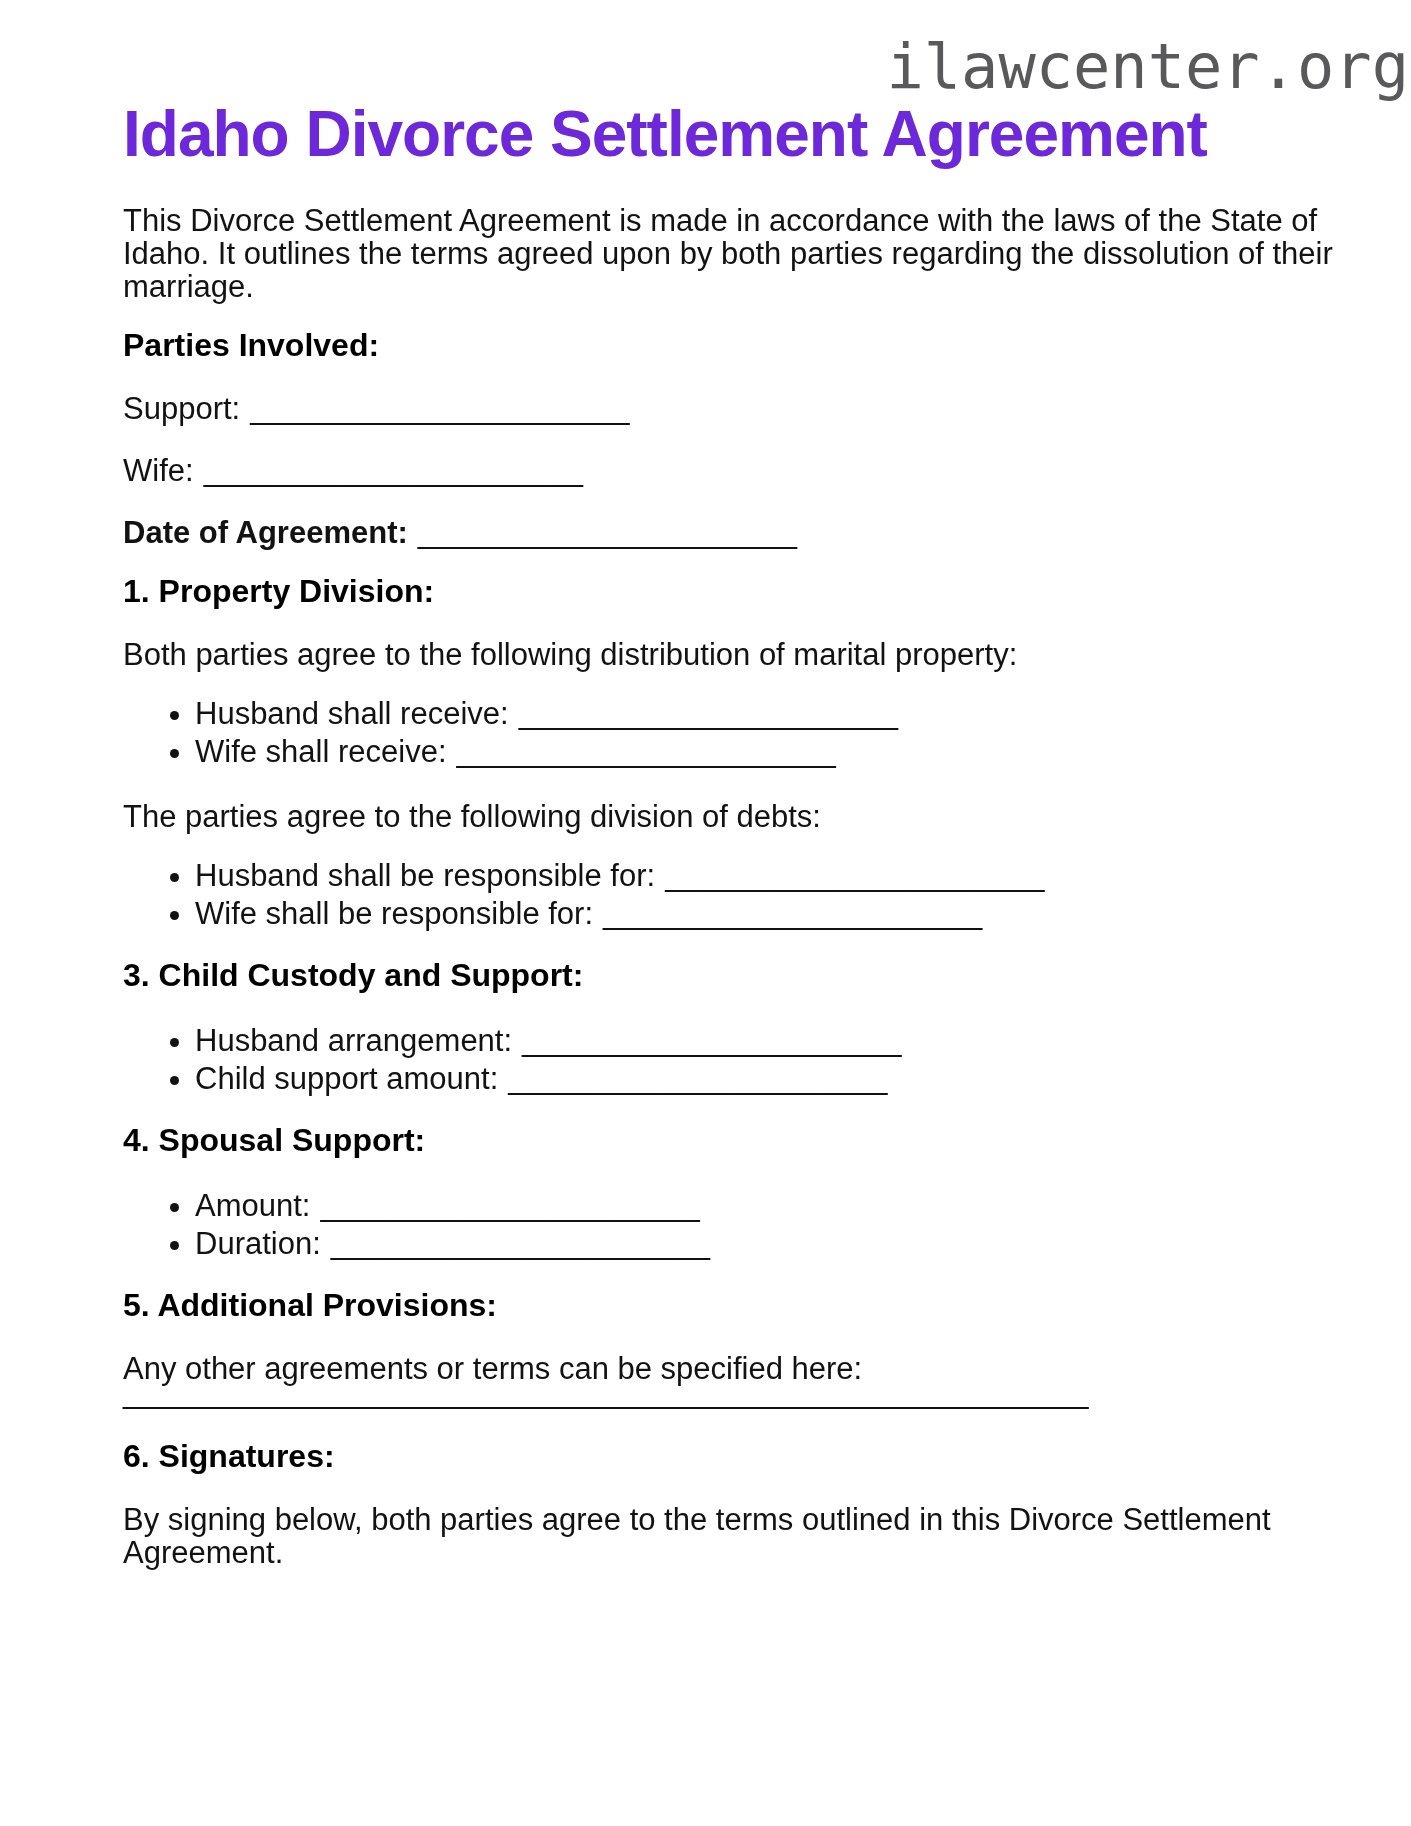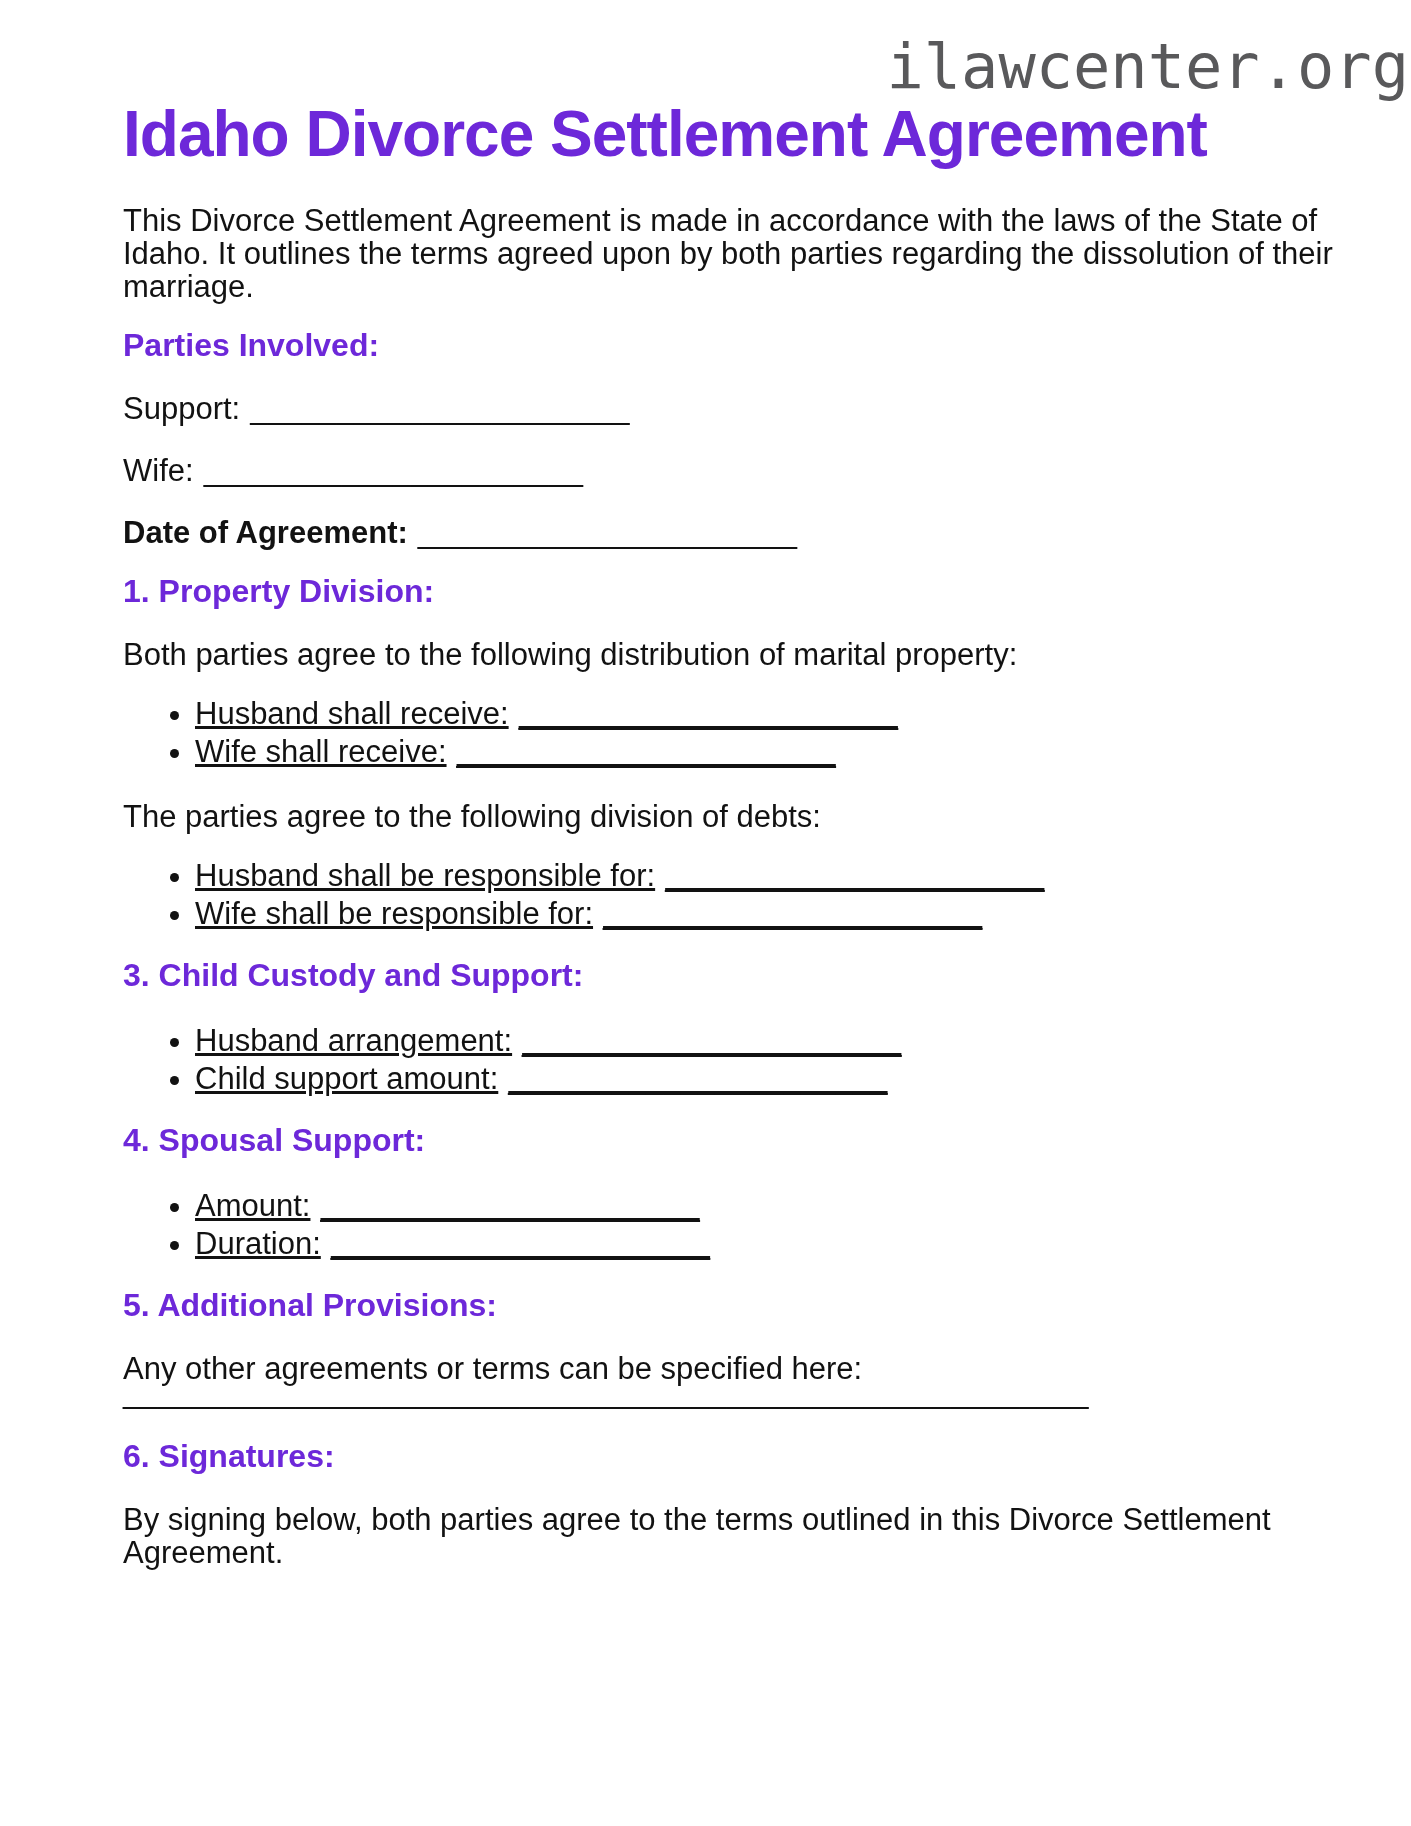--- a/index.html
+++ b/index.html
@@ -15,23 +15,23 @@
     color: #59595b; text-align: right; margin: 0;
     letter-spacing: 0;
   }
   h1 {
     font-size: 64px; line-height: 72px; font-weight: bold;
     margin: 0 0 34px 0; color: #6d28d9; letter-spacing: -1px;
   }
   p { margin: 29px 0 24px 0; }
   h3 {
     font-size: 32px; line-height: 36px; font-weight: bold;
-    margin: 24px 0 29px 0; color: #6d28d9;
+    margin: 24px 0 29px 0; color: #000000;
   }
-  ul { margin: 24px 0; padding-left: 72px; list-style: disc; text-decoration: underline; }
+  ul { margin: 24px 0; padding-left: 72px; list-style: disc; }
   li { line-height: 38px; }
   .b { font-weight: bold; }
   .blank { margin-left: 10px; white-space: nowrap; }
   .fill-line { margin-top: -33px; margin-bottom: 29px; white-space: nowrap; }
 </style>
 </head>
 <body>
 
 <div class="page">
 

